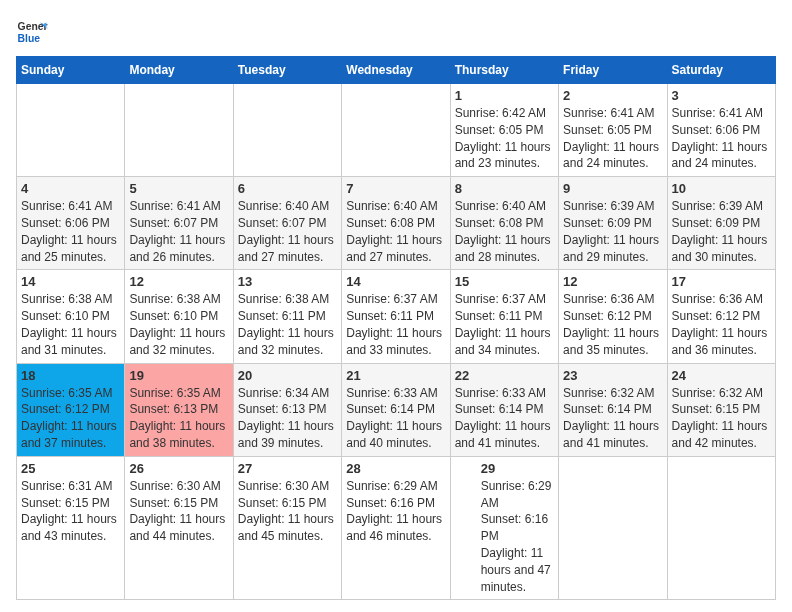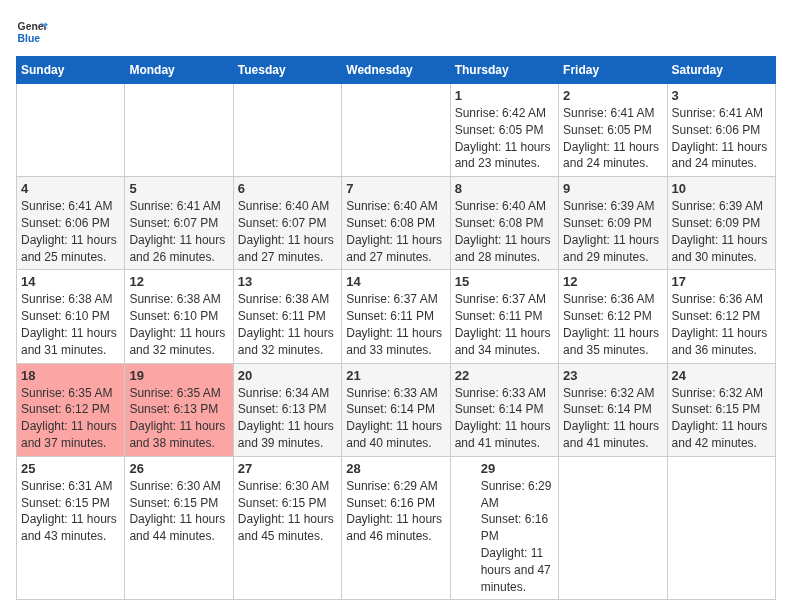--- a/index.html
+++ b/index.html
@@ -218,21 +218,21 @@
 Daylight: 11 hours and 35 minutes.</div>
         </td>
         <td style="background-color: rgb(255, 255, 255);">
           <span class="day-number">17</span>
           <div class="day-info" style="white-space: pre-line;">Sunrise: 6:36 AM
 Sunset: 6:12 PM
 Daylight: 11 hours and 36 minutes.</div>
         </td>
       </tr>
       <tr>
-        <td style="background-color: #fca5a5;">
+        <td style="background-color: #0ea5e9;">
           <span class="day-number">18</span>
           <div class="day-info" style="white-space: pre-line;">Sunrise: 6:35 AM
 Sunset: 6:12 PM
 Daylight: 11 hours and 37 minutes.</div>
         </td>
         <td style="background-color: #fca5a5;">
           <span class="day-number">19</span>
           <div class="day-info" style="white-space: pre-line;">Sunrise: 6:35 AM
 Sunset: 6:13 PM
 Daylight: 11 hours and 38 minutes.</div>

